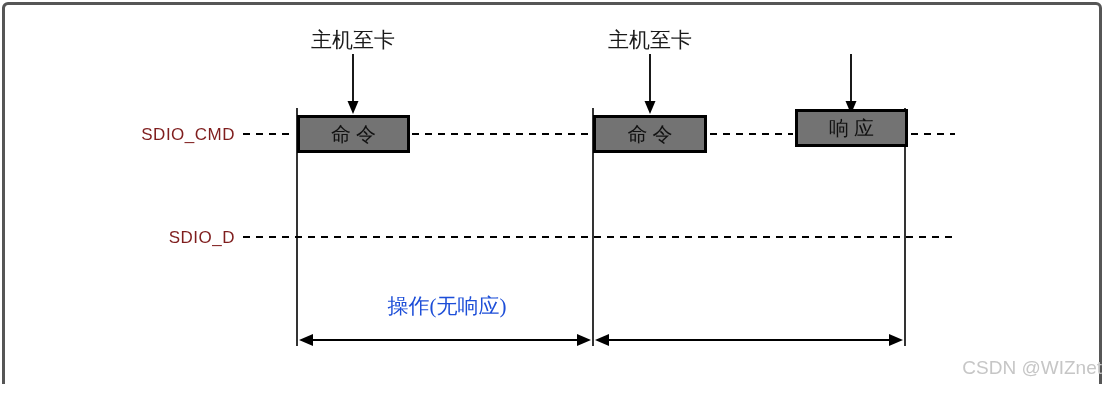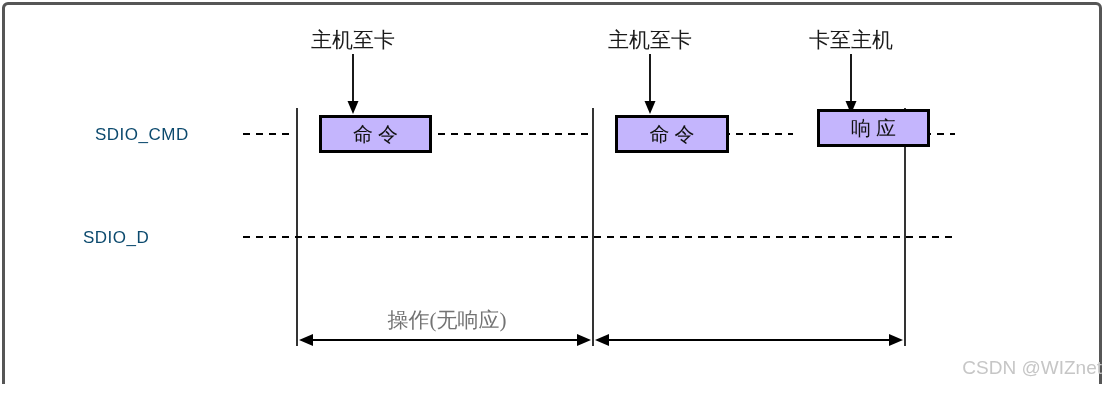--- a/index.html
+++ b/index.html
@@ -40,48 +40,47 @@
     top: 26px;
     transform: translateX(-50%);
     font-family: "Liberation Serif", "DejaVu Serif", serif;
     font-size: 21px;
     color: #1a1a1a;
     white-space: nowrap;
   }
   .signal-label {
     position: absolute;
     width: 140px;
-    text-align: left;
+    text-align: right;
     font-family: "Liberation Sans", "DejaVu Sans", sans-serif;
     font-size: 17px;
-    color: #0c4a6e;
+    color: #7f1d1d;
     letter-spacing: 0.5px;
     white-space: nowrap;
   }
   .data-box {
     position: absolute;
     box-sizing: border-box;
     border: 3px solid #000000;
-    background: #c4b5fd;
+    background: #737373;
     display: flex;
     align-items: center;
     justify-content: center;
     font-family: "Liberation Serif", "DejaVu Serif", serif;
     font-size: 20px;
     color: #111111;
     white-space: nowrap;
-    margin-left: 22px;
   }
   .span-label {
     position: absolute;
-    top: 306px;
+    top: 292px;
     transform: translateX(-50%);
     font-family: "Liberation Serif", "DejaVu Serif", serif;
     font-size: 21px;
-    color: #737373;
+    color: #1d4ed8;
     white-space: nowrap;
   }
   .watermark {
     position: absolute;
     right: 6px;
     bottom: 5px;
     font-family: "Liberation Sans", "DejaVu Sans", sans-serif;
     font-size: 19px;
     color: #c6c6c6;
     white-space: nowrap;
@@ -130,24 +129,23 @@
 
     <g stroke="#000000" stroke-width="2" fill="#000000">
       <line x1="606" y1="340" x2="892" y2="340"></line>
       <polygon points="595,340 609,334 609,346" stroke="none"></polygon>
       <polygon points="903,340 889,334 889,346" stroke="none"></polygon>
     </g>
   </svg>
 
   <div class="top-label" style="left:353px">主机至卡</div>
   <div class="top-label" style="left:650px">主机至卡</div>
-  <div class="top-label" style="left:851px">卡至主机</div>
 
   <div class="signal-label" style="left:95px; top:125px">SDIO_CMD</div>
-  <div class="signal-label" style="left:83px; top:228px">SDIO_D</div>
+  <div class="signal-label" style="left:95px; top:228px">SDIO_D</div>
 
   <div class="data-box" style="left:297px; top:115px; width:113px; height:38px">命 令</div>
   <div class="data-box" style="left:593px; top:115px; width:114px; height:38px">命 令</div>
   <div class="data-box" style="left:795px; top:109px; width:113px; height:38px">响 应</div>
 
   <div class="span-label" style="left:447px">操作(无响应)</div>
 
   <div class="watermark">CSDN @WIZnet</div>
 </div>
 

